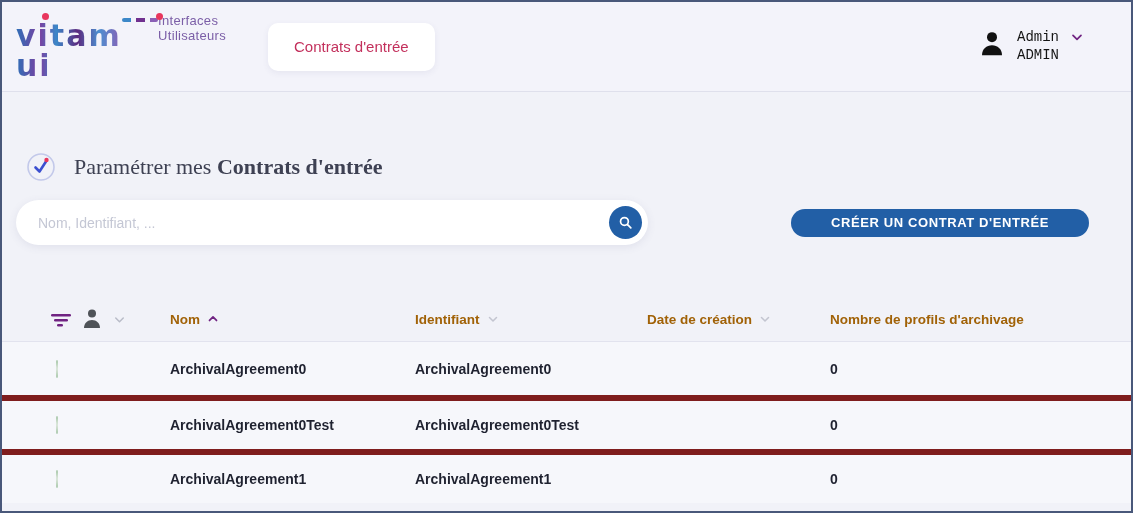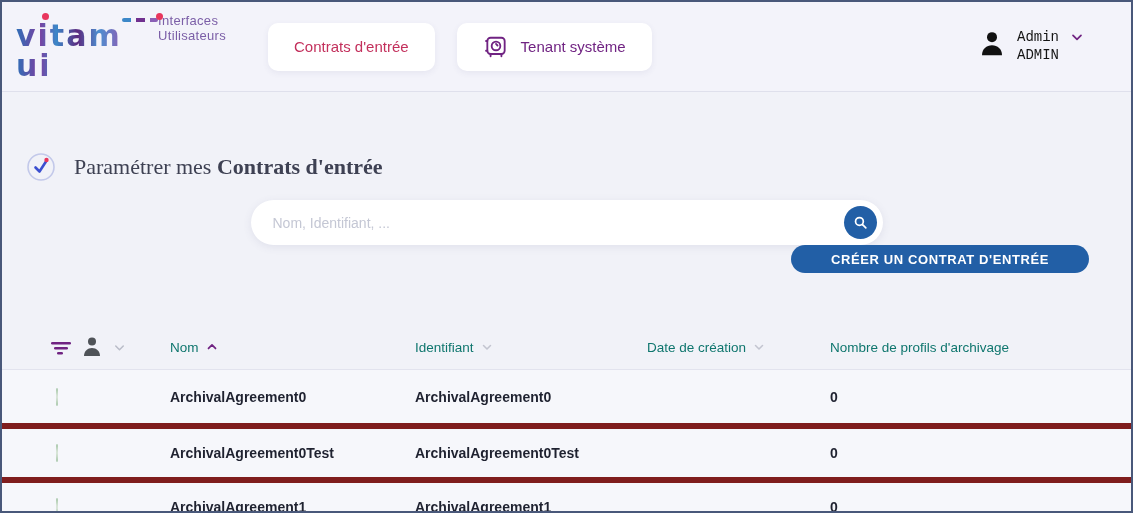--- a/index.html
+++ b/index.html
@@ -52,21 +52,21 @@
 
   .userblock { margin-left:auto; display:flex; align-items:flex-start; gap:10px; margin-right:32px; cursor:pointer;font-family:Liberation Mono, monospace; }
   .usernames { font-size:14px; color:#141414; font-weight:500; line-height:1.25; }
 
   
   main { padding:0 14px; }
   .title-row { display:flex; align-items:center; gap:18px; margin:60px 0 0 10px; }
   .page-title { font-family:Liberation Serif, serif; font-size:22px; color:#3e4153; font-weight:400; }
   .page-title b { font-weight:700; }
 
-  .action-row { display:flex; align-items:center; margin-top:18px;flex-direction:column; }
+  .action-row { display:flex; align-items:center; margin-top:18px; }
   .search-pill {
     width:632px; height:45px; background:#ffffff; border-radius:23px;
     display:flex; align-items:center; padding:0 6px 0 22px;
     box-shadow:0 2px 8px rgba(80,80,130,.10);
   }
   .search-pill input {
     flex:1; border:none; outline:none; font-size:14px; color:#3e4153;
     font-family:"Liberation Sans", sans-serif; background:transparent;
   }
   .search-pill input::placeholder { color:#c4c7d4; }
@@ -81,21 +81,21 @@
     letter-spacing:.6px; cursor:pointer; font-family:"Liberation Sans", sans-serif;
   }
 
   
   .table { margin:52px -14px 0 -14px; }
   .trow {
     display:grid;
     grid-template-columns:168px 245px 232px 183px 1fr;
     align-items:center;
   }
-  .thead { height:44px; color:#0f766e; font-size:13.5px; font-weight:400; }
+  .thead { height:44px; color:#a16207; font-size:13.5px; font-weight:700; }
   .thead .hcell { display:flex; align-items:center; gap:6px; }
   .icon-cluster { display:flex; align-items:center; gap:8px; padding-left:48px; }
   .tbody-row {
     height:54px; background:#f6f7fb; border-top:6px solid #7f1d1d;
     font-size:14px; font-weight:700; color:#1f2230; cursor:pointer;
   }
   .thead + .tbody-row { border-top:1px solid #e2e3ee; }
   .status-dot {
     width:15px; height:15px; border-radius:50%; background:#2e7d32;
     border:1px solid #d7e4d7; margin-left:54px;
@@ -110,34 +110,20 @@
 <header class="topbar">
   <div class="logo">
     <span class="logo-brand">vitam ui</span>
     <span class="logo-dashes"></span>
     <span class="logo-sub">Interfaces Utilisateurs</span>
   </div>
 
   <nav class="navbtns">
     <div class="navbtn red">
       <span>Contrats d'entrée</span>
-    </div>
-    <div class="navbtn purple">
-      <span>
-        <svg width="26" height="26" viewBox="0 0 24 24" fill="none" stroke="#702382" stroke-width="1.7" stroke-linecap="round">
-          <rect x="4" y="3.5" width="16" height="15" rx="3"></rect>
-          <circle cx="12" cy="11" r="4"></circle>
-          <line x1="12" y1="9.2" x2="13.4" y2="10.6"></line>
-          <line x1="7" y1="18.5" x2="7" y2="20.5"></line>
-          <line x1="17" y1="18.5" x2="17" y2="20.5"></line>
-          <line x1="4" y1="6.5" x2="2.8" y2="6.5"></line>
-          <line x1="4" y1="15.5" x2="2.8" y2="15.5"></line>
-        </svg>
-      </span>
-      <span>Tenant système</span>
     </div>
   </nav>
 
   <div class="userblock">
     <span>
       <svg width="30" height="30" viewBox="0 0 24 24" fill="#111111">
         <circle cx="12" cy="6.5" r="4"></circle>
         <path d="M4 21c0-5 3.6-8 8-8s8 3 8 8z"></path>
       </svg>
     </span>

